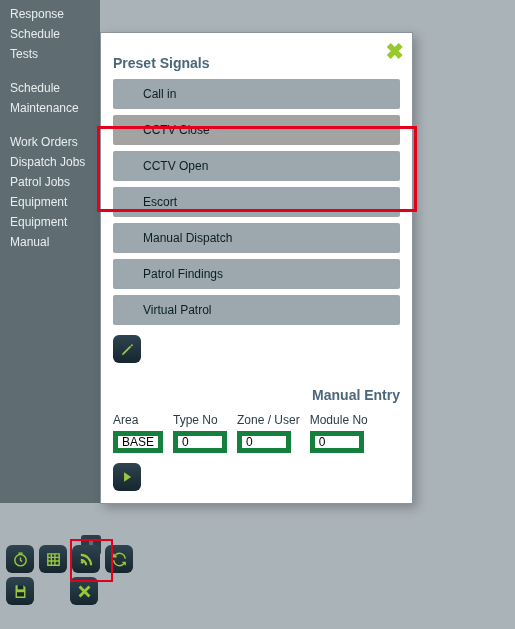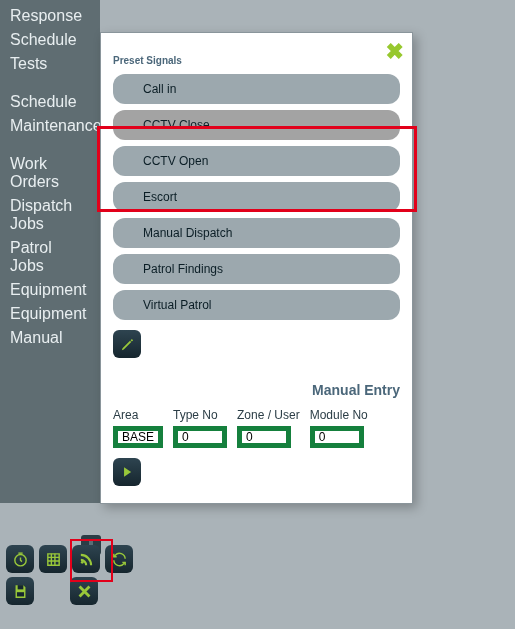--- a/index.html
+++ b/index.html
@@ -1,21 +1,21 @@
 <!DOCTYPE html>
 <html><head>
 <meta charset="utf-8">
 <style>
   * { box-sizing: border-box; margin: 0; padding: 0; font-family: Arial, Helvetica, sans-serif; }
   body { width: 515px; height: 629px; background: #aab3b8; position: relative; overflow: hidden; }
 
   
   .sidebar { position: absolute; left: 0; top: 0; width: 100px; height: 503px; background: #5f6d72; }
   .side-group { padding: 4px 4px 10px 4px; }
-  .side-item { color: #e8eef0; font-size: 16px; padding: 3px 6px; cursor: pointer; }
+  .side-item { color: #e8eef0; font-size: 12px; padding: 3px 6px; cursor: pointer; }
 
   
   .btm { position: absolute; left: 0; top: 503px; width: 515px; height: 126px; background: #aab3b8; }
   .btm-bar { position: absolute; left: 6px; top: 42px; display: flex; gap: 5px; }
   .btm-bar2 { position: absolute; left: 6px; top: 74px; display: flex; gap: 36px; }
   .iconbtn {
     width: 28px; height: 28px; border-radius: 6px;
     background: linear-gradient(#2e4450,#16262e);
     display: flex; align-items: center; justify-content: center;
     color: #99c83a; font-size: 15px; cursor: pointer;
@@ -26,27 +26,27 @@
   .anno1 { position: absolute; left: 70px; top: 36px; width: 43px; height: 43px; border: 2px solid #e2001a; pointer-events:none; }
 
   
   .dialog {
     position: absolute; left: 100px; top: 32px; width: 313px; height: 472px;
     background: #fff; border: 1px solid #8a959b;
     box-shadow: 4px 4px 10px rgba(0,0,0,.25);
     padding: 12px 12px 10px 12px;
   }
   .dlg-close { position: absolute; right: 8px; top: 6px; color: #97c82e; font-size: 22px; font-weight: bold; cursor: pointer;}
-  .dlg-h { color: #4b677a; font-size: 10px; font-weight: bold; margin: 10px 0 8px 0; }
+  .dlg-h { color: #4b677a; font-size: 14px; font-weight: bold; margin: 10px 0 8px 0; }
 
   .preset-list { display: flex; flex-direction: column; gap: 6px; }
   .preset {
     background: #9ca8ae; color: #0b1e26; font-size: 12px;
     height: 30px; display:flex; align-items:center; padding-left: 30px;
-    border-radius: 12px; cursor: pointer;
+    border-radius: 2px; cursor: pointer;
   }
   .preset.sel { background: #a3a3a3; }
 
   .edit-btn { margin-top: 10px; width: 28px; height:28px; border-radius:6px;
     background: linear-gradient(#2e4450,#16262e); display:flex; align-items:center; justify-content:center;
     cursor:pointer;}
   .edit-btn svg{ width:15px;height:15px;fill:#99c83a;}
 
   .dlg-h2 { color:#4b677a; font-size:14px; font-weight:bold; margin:24px 0 10px 0;text-align:right;}
   .me-row { display:flex; gap:10px; }

